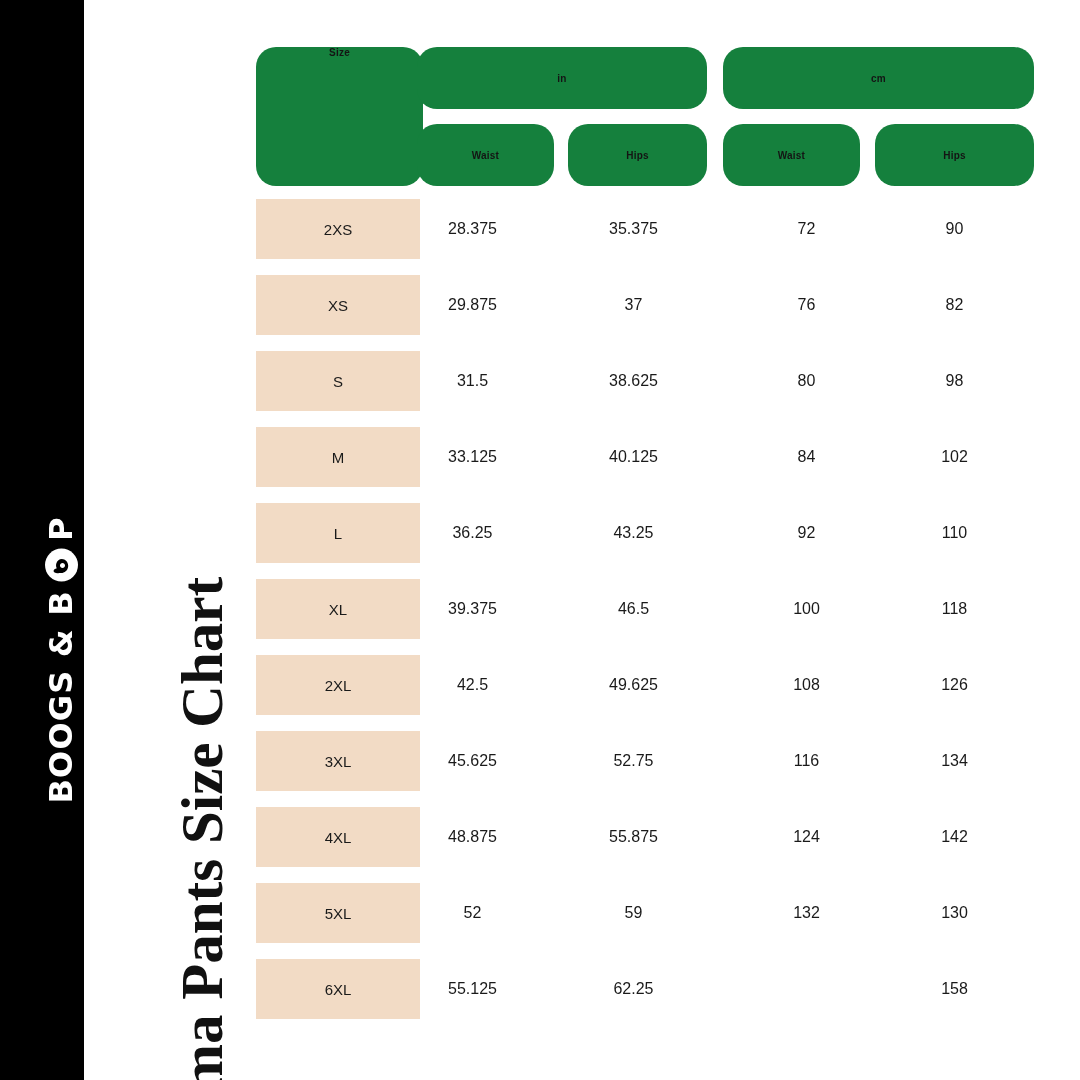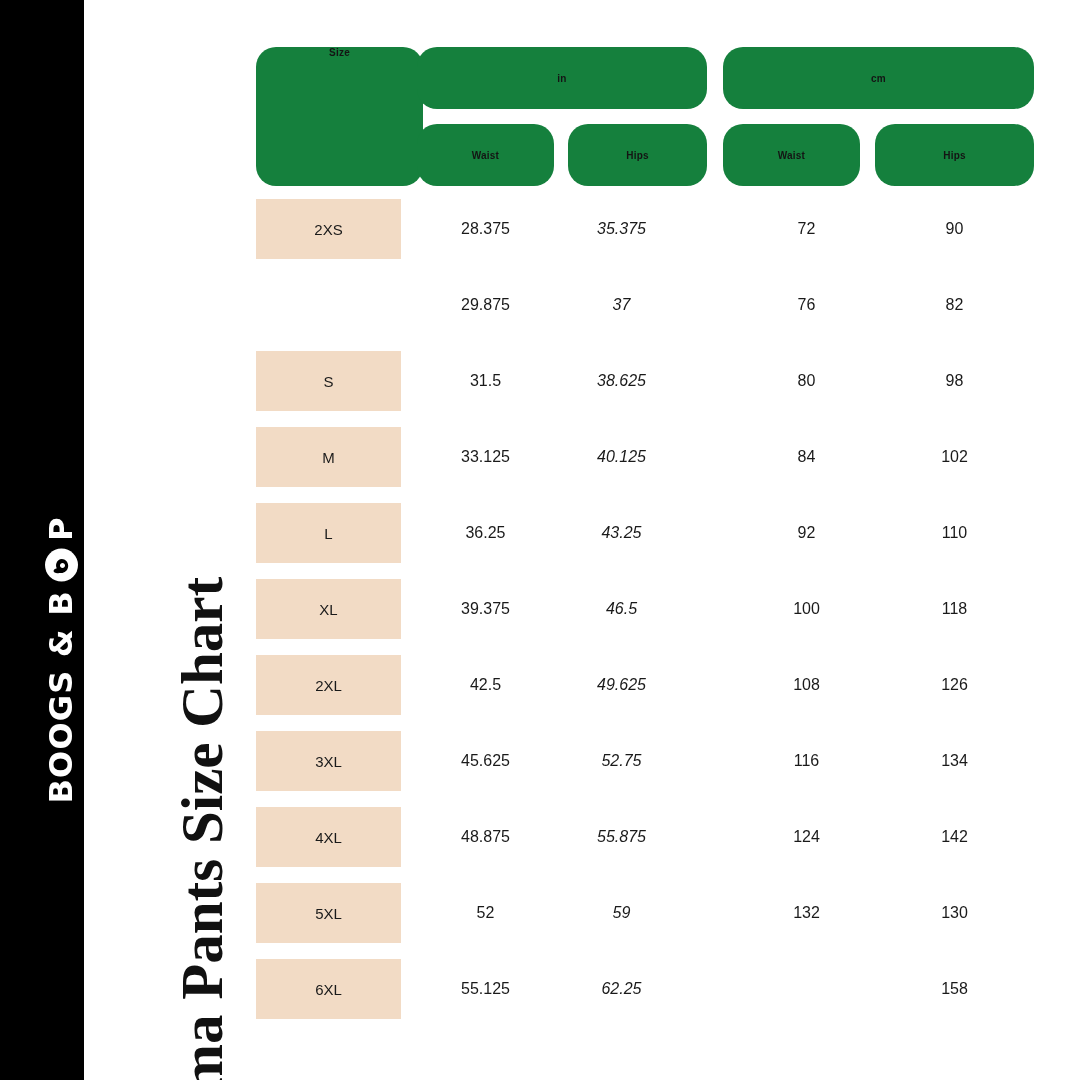--- a/index.html
+++ b/index.html
@@ -88,31 +88,31 @@
   #hdr-in-hips{position:absolute;left:312px;top:77px;width:139px;height:62px;}
   #hdr-cm-waist{position:absolute;left:467px;top:77px;width:137px;height:62px;}
   #hdr-cm-hips{position:absolute;left:619px;top:77px;width:159px;height:62px;}
 
   
   #table-body{margin-top:13px;}
   .row{
     position:relative;height:60px;margin-bottom:16px;
   }
   .size-cell{
-    position:absolute;left:0;top:0;width:145px;height:60px;
+    position:absolute;left:0;top:0;width:164px;height:60px;
     background:#f2dbc5;
     font-size:15px;
     color:#1a1a1a;
   }
   .val{
     position:absolute;top:0;height:60px;
     font-size:16px;color:#1a1a1a;
   }
-  .val.in-waist{left:161px;width:137px;}
-  .val.in-hips {left:296px;width:139px;font-style:italic;}
+  .val.in-waist{left:148px;width:137px;}
+  .val.in-hips {left:308px;width:139px;}
   .val.cm-waist{left:482px;width:137px;}
   .val.cm-hips {left:619px;width:159px;}
 </style>
 </head>
 <body>
 
 <div id="brand-rail">
   <div id="brand-lockup">
     <span class="bl-text">BOOGS &amp; B</span>
     <span class="paw-o">
@@ -145,20 +145,21 @@
 
   <div id="table-body">
       <div class="row">
         <div class="cell size-cell">2XS</div>
         <div class="cell val in-waist">28.375</div>
         <div class="cell val in-hips">35.375</div>
         <div class="cell val cm-waist">72</div>
         <div class="cell val cm-hips">90</div>
       </div>
       <div class="row">
+        <div class="cell size-cell">XS</div>
         <div class="cell val in-waist">29.875</div>
         <div class="cell val in-hips">37</div>
         <div class="cell val cm-waist">76</div>
         <div class="cell val cm-hips">82</div>
       </div>
       <div class="row">
         <div class="cell size-cell">S</div>
         <div class="cell val in-waist">31.5</div>
         <div class="cell val in-hips">38.625</div>
         <div class="cell val cm-waist">80</div>

